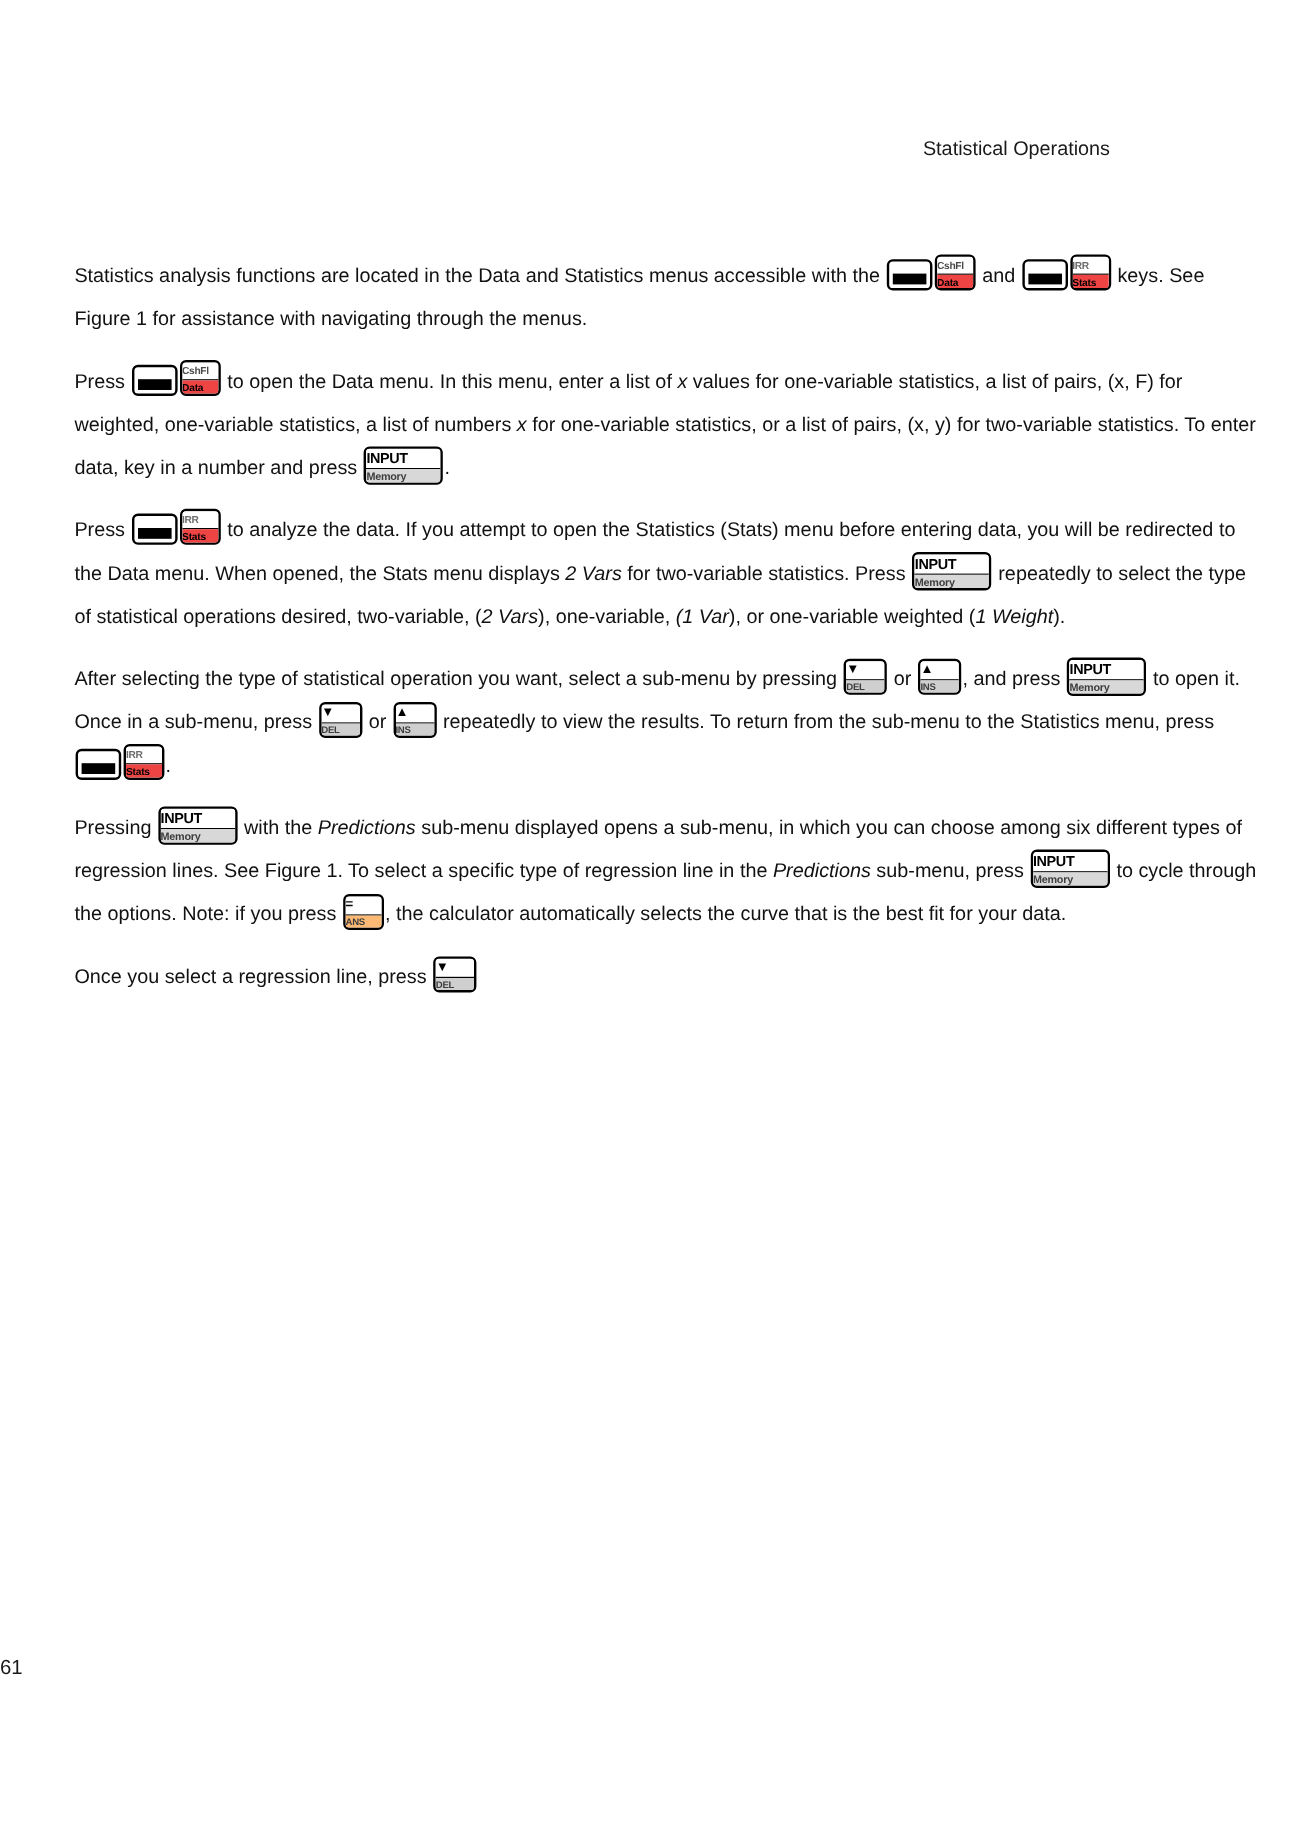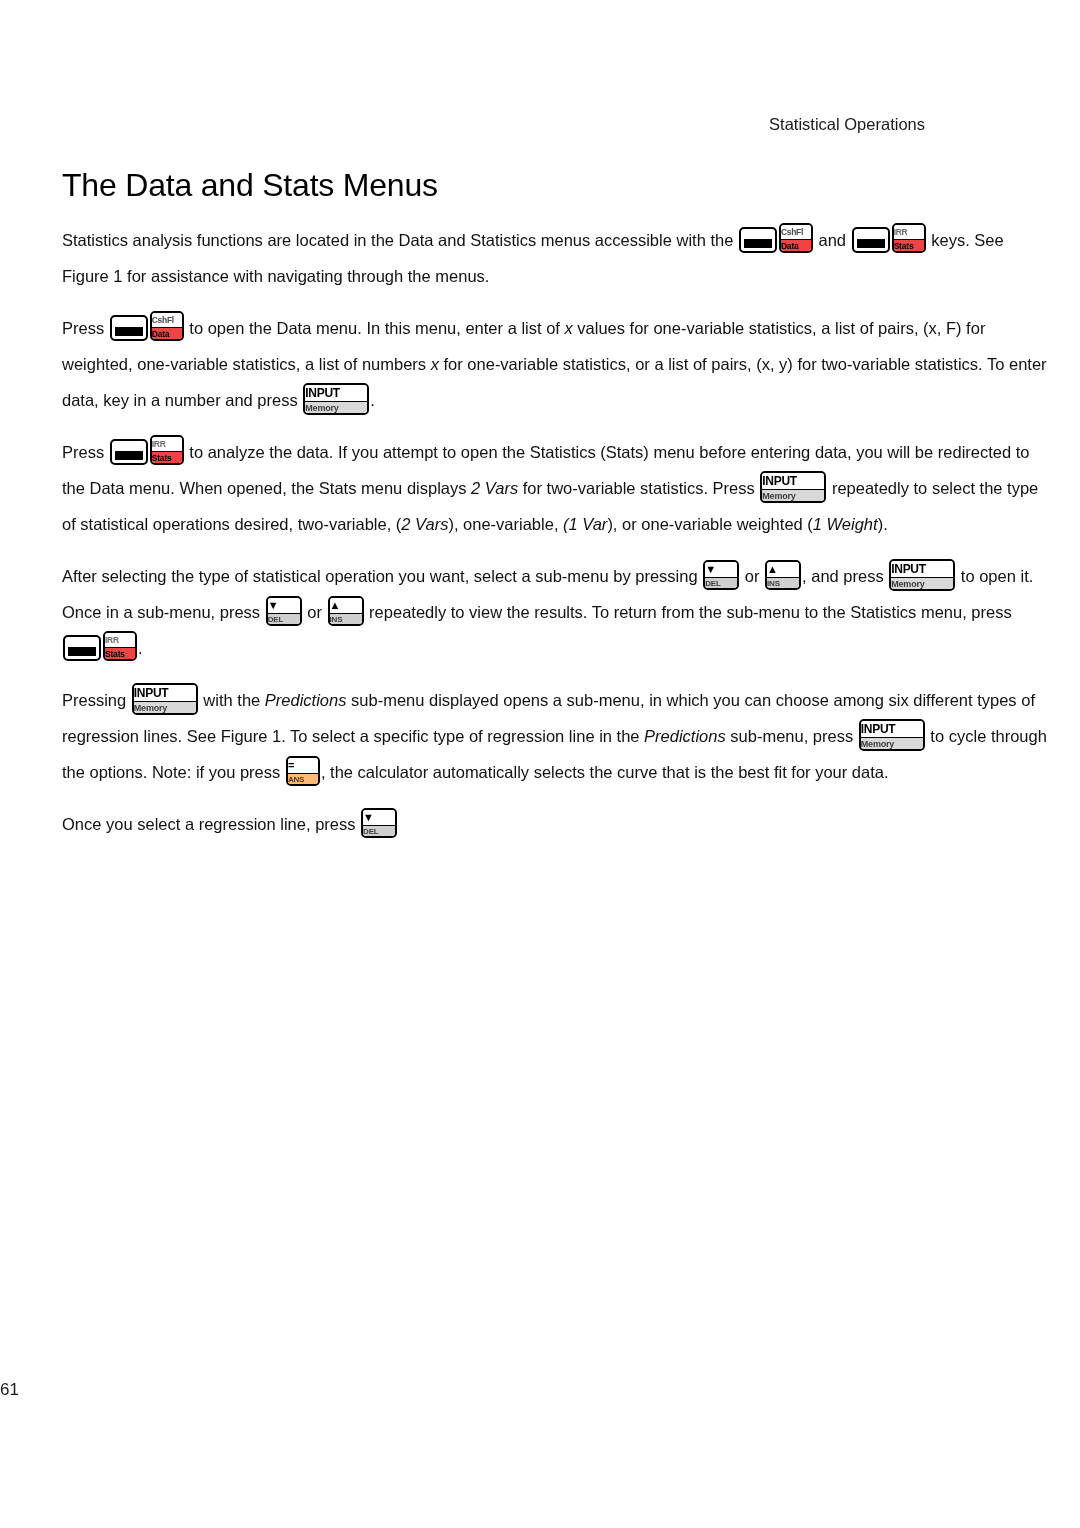--- a/index.html
+++ b/index.html
@@ -41,21 +41,21 @@
     font-size: 32px;
     font-weight: normal;
     letter-spacing: -0.2px;
     color: #000;
     margin: 0;
     line-height: 38px;
   }
 
   .body-copy {
     position: absolute;
-    top: 222px;
+    top: 212px;
     left: 62px;
     width: 990px;
     font-size: 16.5px;
     line-height: 36px;
     color: #111;
     text-align: left;
   }
 
   .para {
     margin: 0 0 16px 0;
@@ -221,21 +221,20 @@
     color: #1a1a1a;
   }
 </style>
 </head>
 <body>
 
 <div class="page">
 
   <div class="running-head">Statistical Operations</div>
 
-  <h1 class="page-title">The Data and Stats Menus</h1>
 
   <div class="body-copy">
 
     <p class="para"><span>Statistics analysis functions are located in the Data and Statistics menus accessible with the </span><span class="keypair"><span class="key key-2nd"><span class="bar"></span></span><span class="key key-two"><span class="top">CshFl</span><span class="sep"></span><span class="bot">Data</span></span></span><span> and </span><span class="keypair"><span class="key key-2nd"><span class="bar"></span></span><span class="key key-two key-stats"><span class="top">IRR</span><span class="sep"></span><span class="bot">Stats</span></span></span><span> keys. See Figure 1 for assistance with navigating through the menus.</span></p>
 
     <p class="para"><span>Press </span><span class="keypair"><span class="key key-2nd"><span class="bar"></span></span><span class="key key-two"><span class="top">CshFl</span><span class="sep"></span><span class="bot">Data</span></span></span><span> to open the Data menu. In this menu, enter a list of </span><em class="it">x</em><span> values for one-variable statistics, a list of pairs, (x, F) for weighted, one-variable statistics, a list of numbers </span><em class="it">x</em><span> for one-variable statistics, or a list of pairs, (x, y) for two-variable statistics. To enter data, key in a number and press </span><span class="key key-two key-input"><span class="top">INPUT</span><span class="sep"></span><span class="bot">Memory</span></span><span>.</span></p>
 
     <p class="para"><span>Press </span><span class="keypair"><span class="key key-2nd"><span class="bar"></span></span><span class="key key-two key-stats"><span class="top">IRR</span><span class="sep"></span><span class="bot">Stats</span></span></span><span> to analyze the data. If you attempt to open the Statistics (Stats) menu before entering data, you will be redirected to the Data menu. When opened, the Stats menu displays </span><em class="it">2 Vars</em><span> for two-variable statistics. Press </span><span class="key key-two key-input"><span class="top">INPUT</span><span class="sep"></span><span class="bot">Memory</span></span><span> repeatedly to select the type of statistical operations desired, two-variable, (</span><em class="it">2 Vars</em><span>), one-variable, </span><em class="it">(1 Var</em><span>), or one-variable weighted (</span><em class="it">1 Weight</em><span>).</span></p>
 
     <p class="para"><span>After selecting the type of statistical operation you want, select a sub-menu by pressing </span><span class="key key-two key-arrow"><span class="top">▼</span><span class="sep"></span><span class="bot">DEL</span></span><span> or </span><span class="key key-two key-arrow"><span class="top">▲</span><span class="sep"></span><span class="bot">INS</span></span><span>, and press </span><span class="key key-two key-input"><span class="top">INPUT</span><span class="sep"></span><span class="bot">Memory</span></span><span> to open it. Once in a sub-menu, press </span><span class="key key-two key-arrow"><span class="top">▼</span><span class="sep"></span><span class="bot">DEL</span></span><span> or </span><span class="key key-two key-arrow"><span class="top">▲</span><span class="sep"></span><span class="bot">INS</span></span><span> repeatedly to view the results. To return from the sub-menu to the Statistics menu, press </span><span class="keypair"><span class="key key-2nd"><span class="bar"></span></span><span class="key key-two key-stats"><span class="top">IRR</span><span class="sep"></span><span class="bot">Stats</span></span></span><span>.</span></p>

